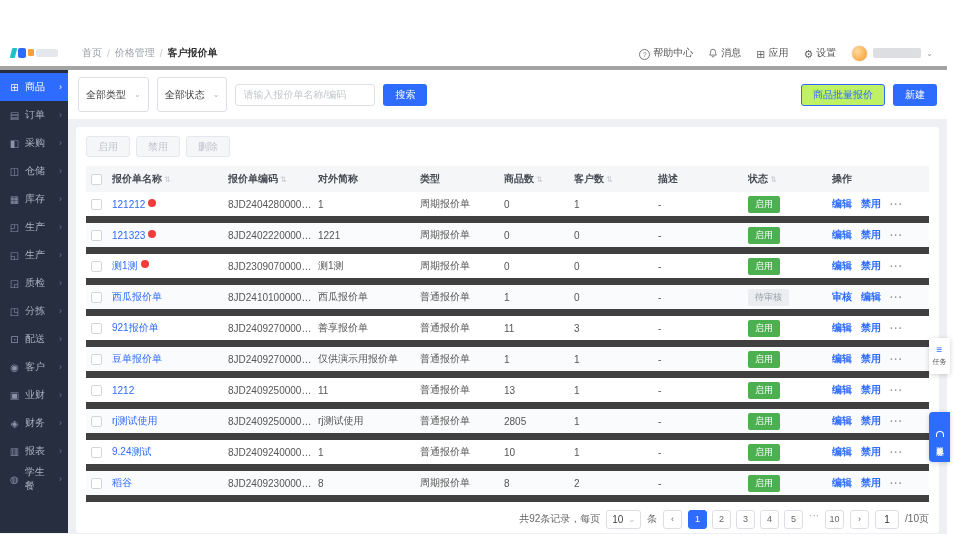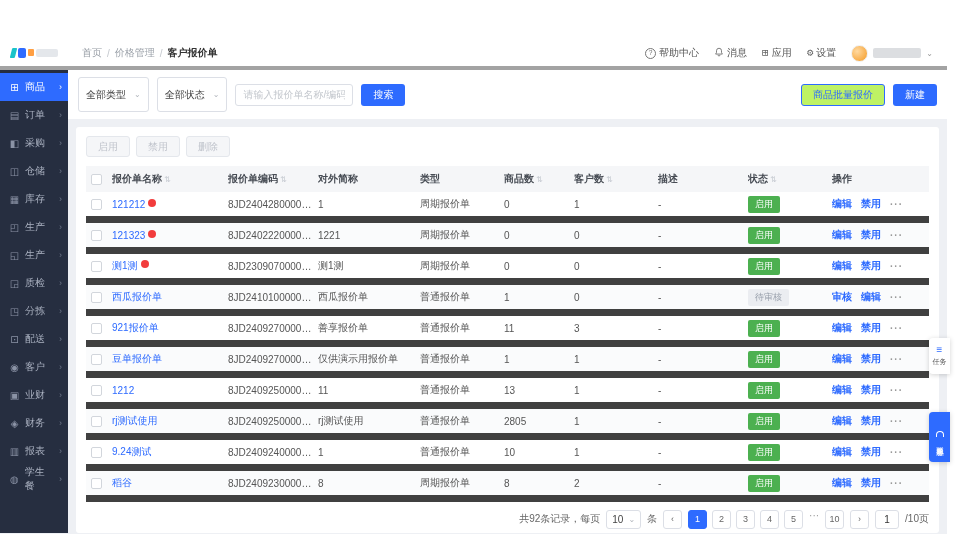--- a/index.html
+++ b/index.html
@@ -12,21 +12,21 @@
   .topbar { height:30px; background:#fff; display:flex; align-items:center; border-bottom:4px solid #a3a3a3; }
   .logo { width:68px; height:100%; display:flex; align-items:center; justify-content:center; gap:2px; cursor:pointer; }
   .logo .l1 { width:5px; height:10px; background:#19c3c9; border-radius:1px; transform:skewX(-14deg); }
   .logo .l2 { width:8px; height:10px; background:#2e6bff; border-radius:2px; }
   .logo .l3 { width:6px; height:7px; background:#ff9f43; border-radius:1px; align-self:flex-start; margin-top:9px; }
   .logo .l4 { width:22px; height:8px; background:#e4e7eb; border-radius:2px; filter:blur(.5px); }
   .breadcrumb { font-size:10px; color:#9aa0a8; margin-left:14px; display:flex; gap:5px; align-items:center; }
   .breadcrumb .sep { color:#c4c8ce; }
   .breadcrumb .current { color:#333; font-weight:bold; }
   .topbar-right { margin-left:auto; display:flex; align-items:center; gap:15px; padding-right:14px; font-size:10px; color:#555; }
-  .top-item { display:flex; align-items:center; gap:3px; cursor:pointer;font-family:Liberation Mono, monospace; }
+  .top-item { display:flex; align-items:flex-end; gap:3px; cursor:pointer; }
   .q-icon { width:11px; height:11px; border:1px solid #777; border-radius:50%; font-size:7px; display:flex; align-items:center; justify-content:center; color:#777; }
   .glyph-icon { font-size:11px; color:#666; line-height:1; }
   .user { display:flex; align-items:center; gap:5px; cursor:pointer; }
   .avatar { width:17px; height:17px; border-radius:50%; background:radial-gradient(circle at 35% 35%, #ffd9a0, #f59a23); border:1px solid #f0f0f0; }
   .name-blur { width:48px; height:10px; background:#dcdee1; border-radius:2px; filter:blur(.6px); }
   .chev { color:#999; font-size:8px; }
 
   
   .body { display:flex; height:463px; }
   .sidebar { width:68px; background:var(--sidebar,#262e40); display:flex; flex-direction:column; flex:none; }
@@ -39,21 +39,21 @@
   .side-logo { height:42px; background:#fff; position:relative; padding:5px 0 0 7px; flex:none; }
   .iot-t { font-weight:bold; font-size:12px; color:#1e2430; letter-spacing:1px; }
   .iot-s { font-size:6.5px; color:#6a7280; letter-spacing:1.5px; }
   .side-badge { position:absolute; right:4px; bottom:4px; width:22px; height:18px; background:var(--primary,#2e6bff); border-radius:4px 4px 4px 10px; }
   .side-badge:after { content:""; position:absolute; left:4px; top:4px; width:14px; height:3px; background:#9fc0ff; border-radius:2px; box-shadow:0 5px 0 #d9e6ff; }
 
   .main { flex:1; display:flex; flex-direction:column; overflow:hidden; }
   .filterbar { background:#fff; padding:7px 10px; display:flex; align-items:center; gap:8px; flex:none; }
   .select { height:35px; border:1px solid #dcdfe6; border-radius:3px; background:#fff; display:flex; align-items:center; gap:8px; padding:0 7px; font-size:10px; color:#444; cursor:pointer; }
   .caret { color:#b0b4bb; font-size:8px; }
-  .search-input { height:22px; width:118px; border:1px solid #dcdfe6; border-radius:3px; padding:0 7px; font-size:10px; color:#333; outline:none; font-family:inherit; }
+  .search-input { height:22px; width:140px; border:1px solid #dcdfe6; border-radius:3px; padding:0 7px; font-size:10px; color:#333; outline:none; font-family:inherit; }
   .search-input::placeholder { color:#c3c7cd; }
   .btn { height:22px; border-radius:3px; font-size:10px; padding:0 11px; cursor:pointer; border:1px solid transparent; font-family:inherit; }
   .btn-primary { background:var(--primary,#2e6bff); color:#fff; }
   .btn-outline { background:#bef264; color:var(--primary,#2e6bff); border:1px solid var(--primary,#2e6bff); }
   .spacer { flex:1; }
 
   .card { flex:1; margin:8px 8px 0; background:#fff; border-radius:3px; padding:9px 10px 6px; display:flex; flex-direction:column; overflow:hidden; }
   .toolbar { display:flex; gap:6px; margin-bottom:9px; flex:none; }
   .btn-disabled { background:#f5f6f8; color:#c0c4cc; border:1px solid #e4e7ec; cursor:not-allowed; height:21px; padding:0 11px; border-radius:3px; font-size:10px; font-family:inherit; }
 

